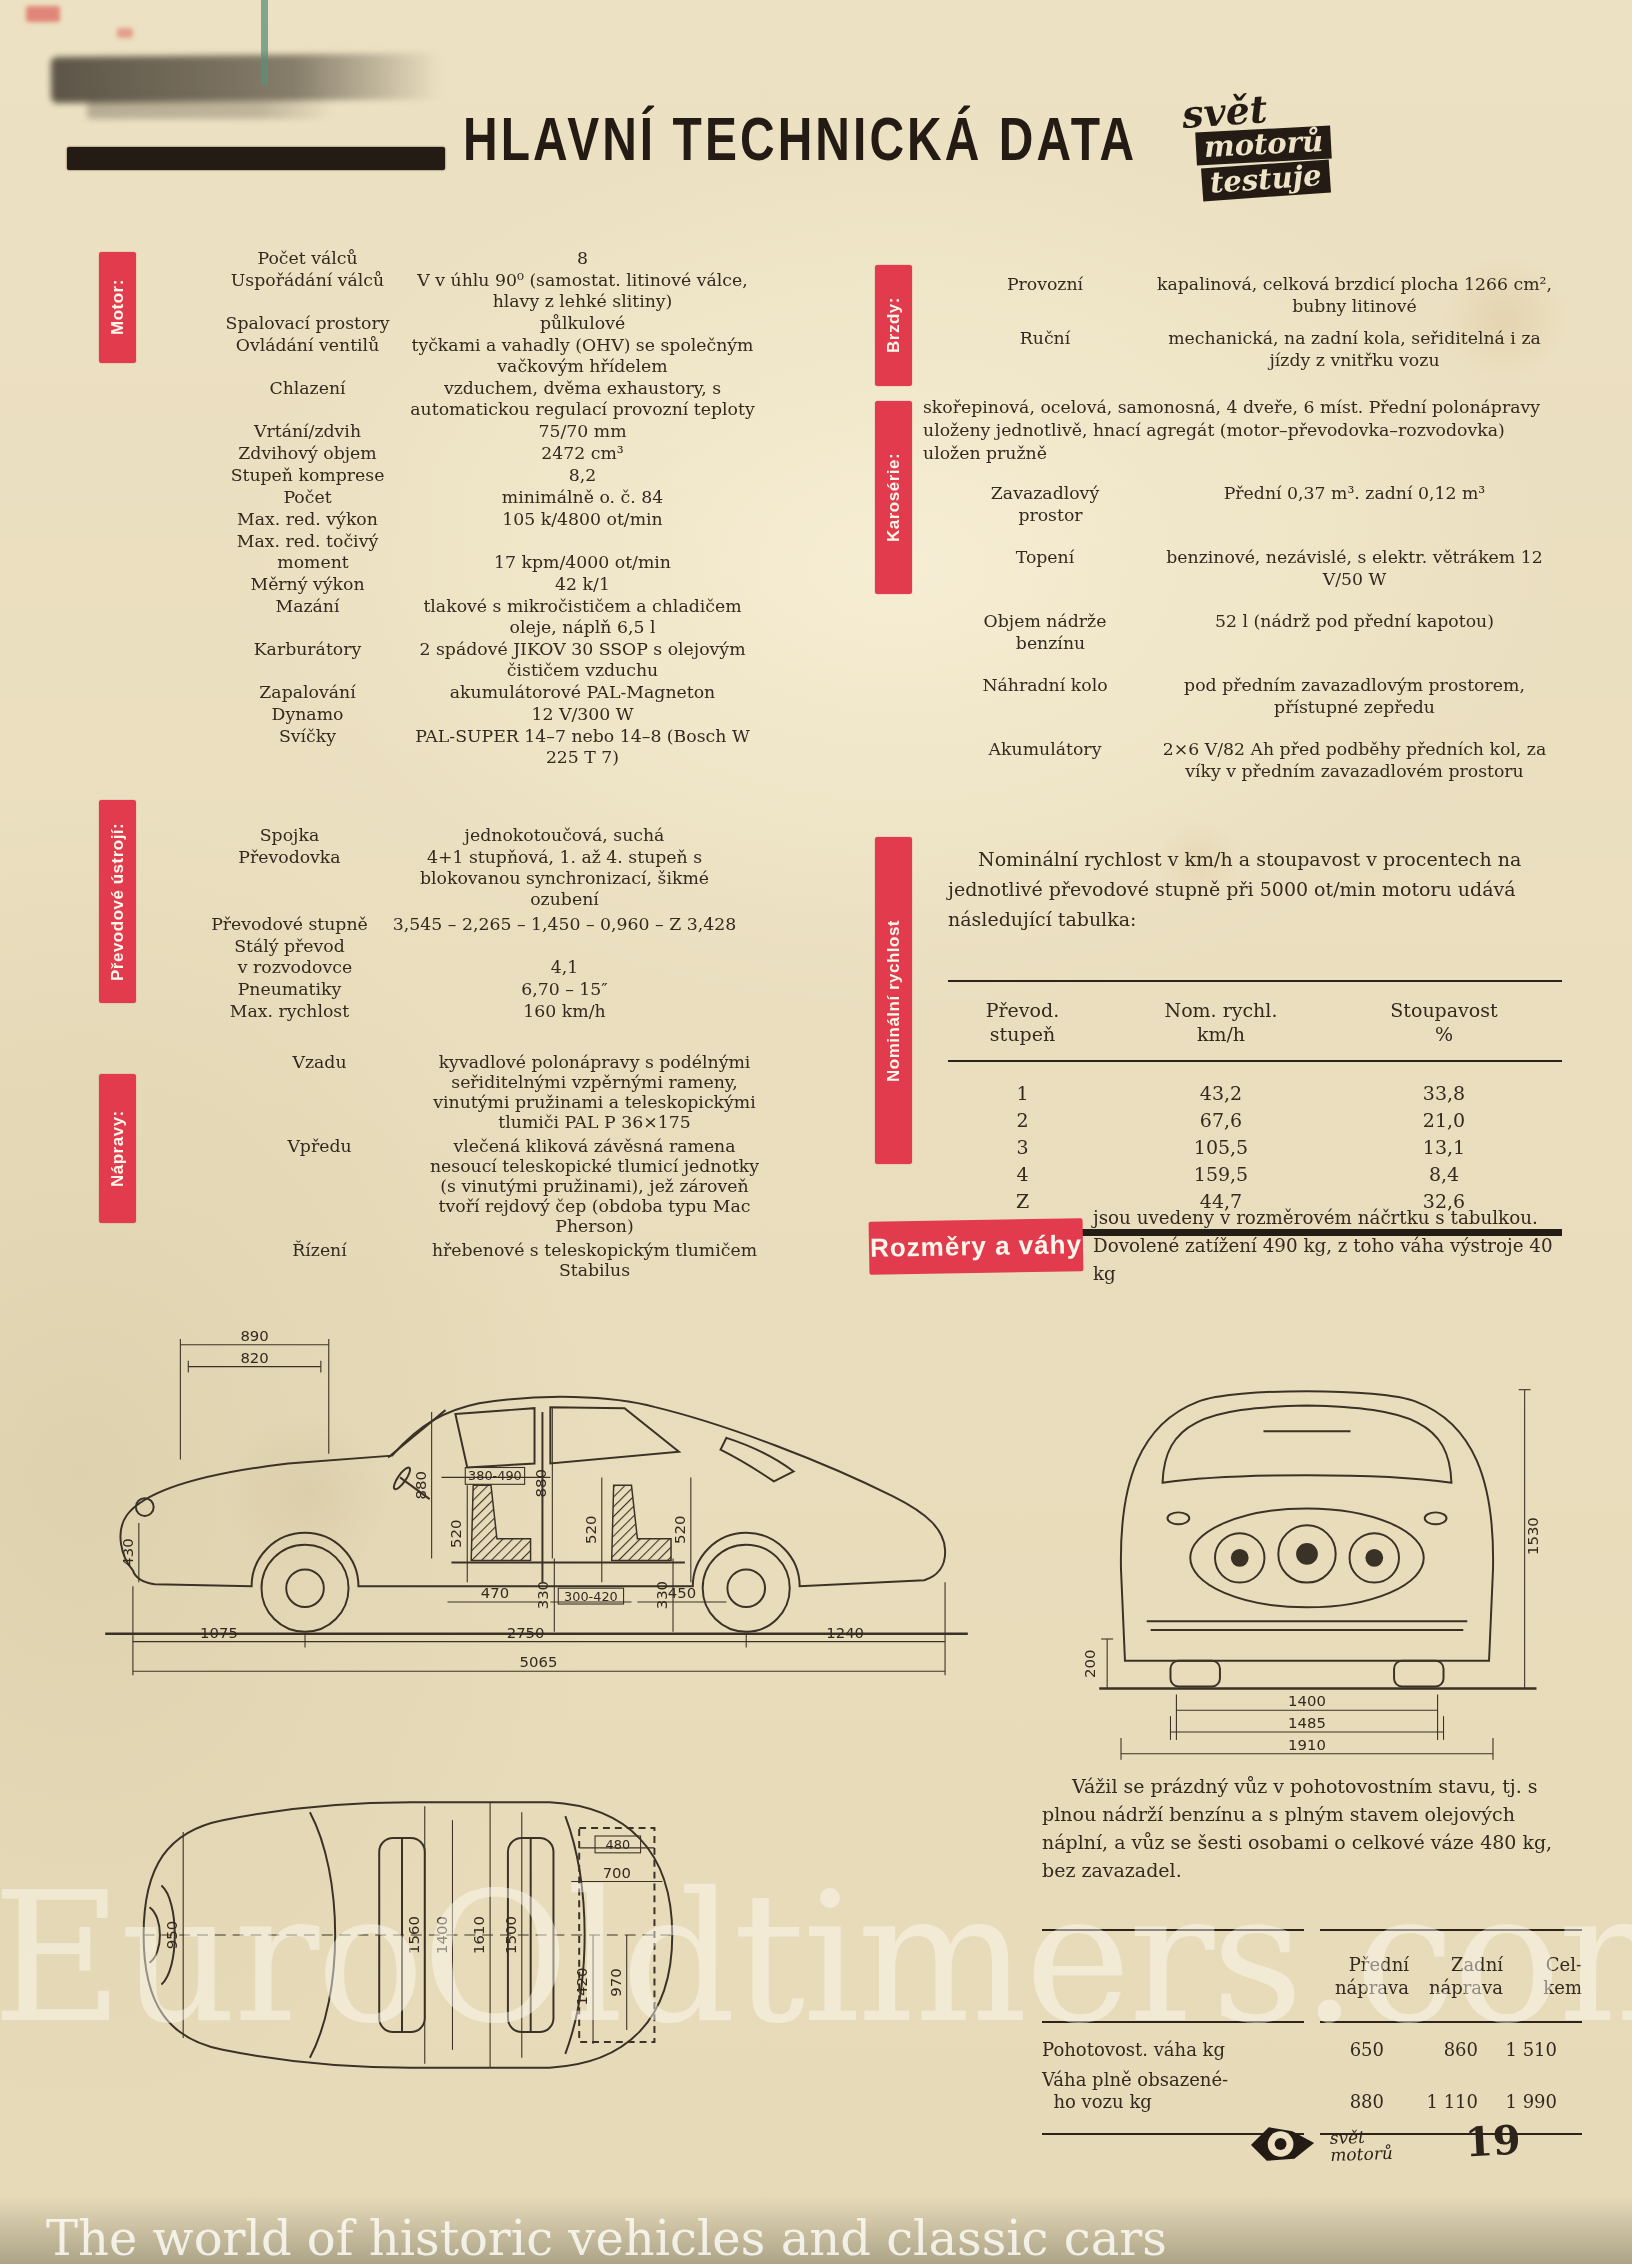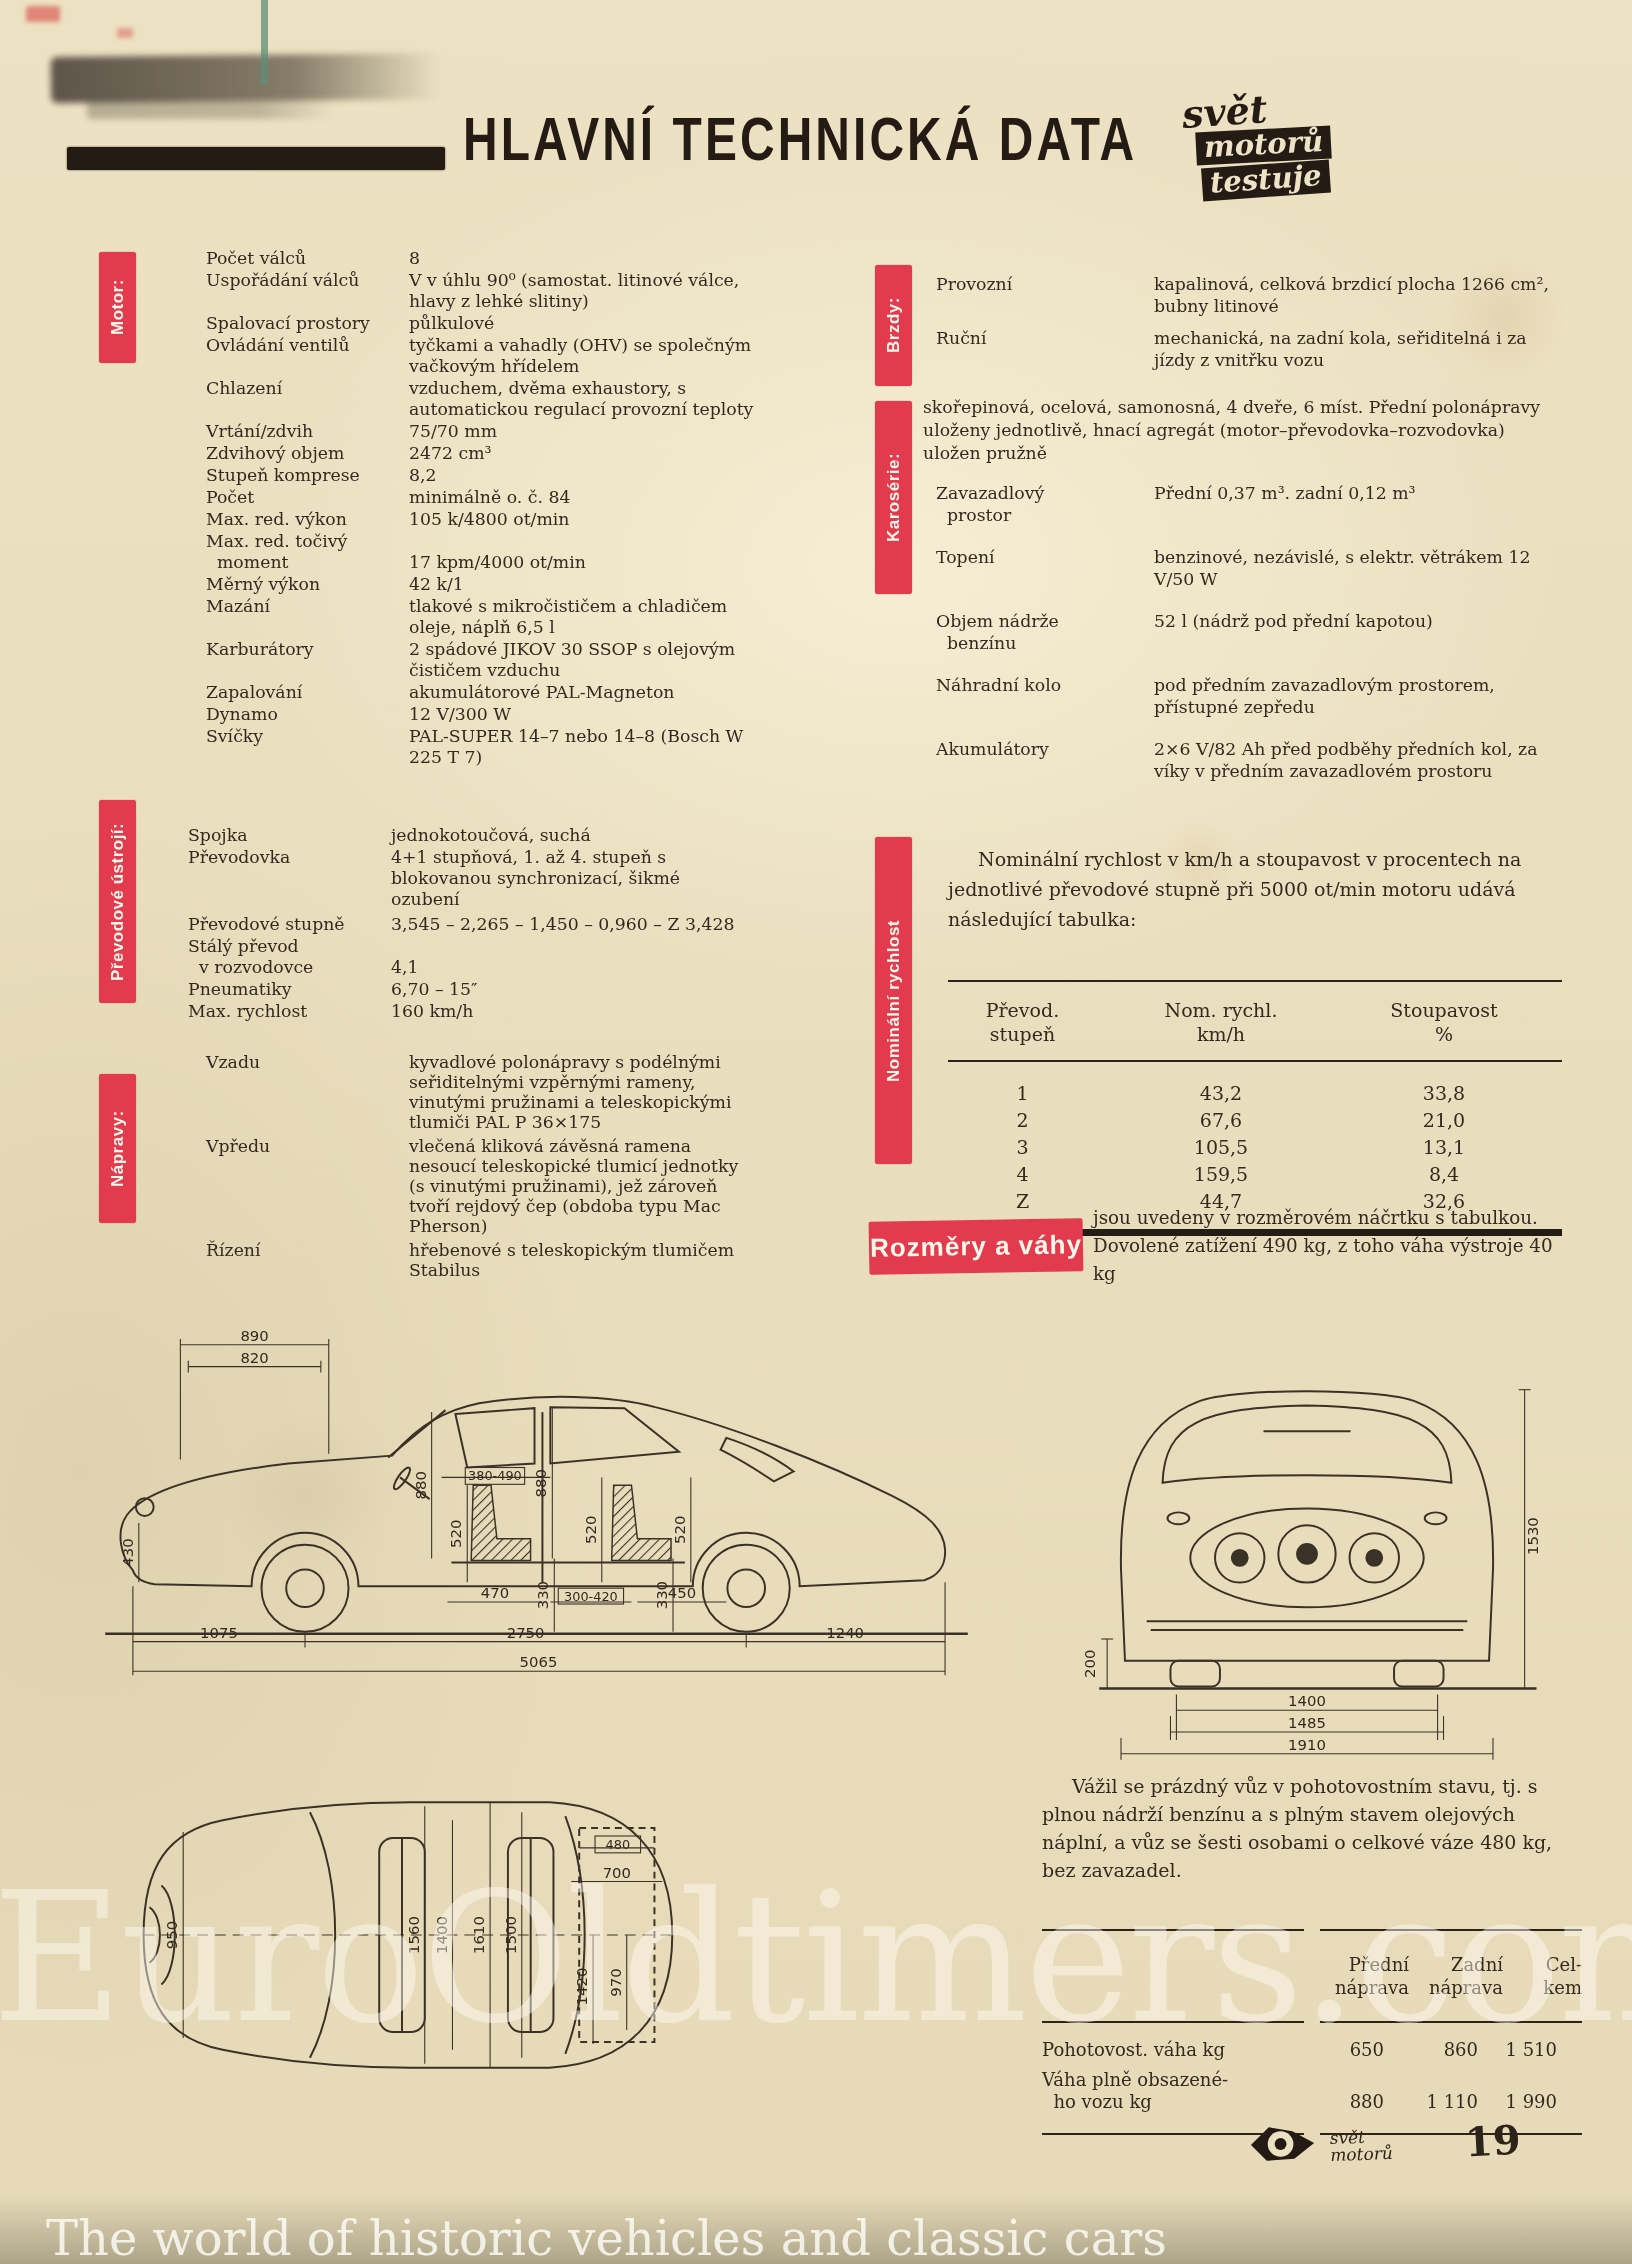--- a/index.html
+++ b/index.html
@@ -30,21 +30,21 @@
   
   .vtag{width:37px;background:#e23b4d;color:#fdf6ea;font-family:"Liberation Sans",sans-serif;
        font-weight:700;font-size:17px;writing-mode:vertical-rl;transform:rotate(180deg);
        display:flex;align-items:center;justify-content:center;border-radius:3px;
        box-shadow:0 0 1px rgba(170,30,50,.9);letter-spacing:0.5px;}
   .redbox{background:#e23b4d;color:#fdf6ea;font-family:"Liberation Sans",sans-serif;
        font-weight:700;font-size:26px;display:flex;align-items:center;justify-content:center;
        transform:rotate(-1deg);border-radius:2px;letter-spacing:1px;}
   
   .speclist{font-size:17.3px;line-height:21px;}
-  .sl-row{display:flex;margin-bottom:1px;}
+  .sl-row{display:flex;margin-bottom:1px;text-align:center;}
   .sl-l{flex:0 0 203px;white-space:pre-line;}
   .sl-v{flex:1;}
   .rlist{font-size:17.3px;line-height:22px;}
   .rlist .sl-row{margin-bottom:20px;}
   .rlist .sl-l{flex:0 0 218px;}
   .para{font-size:17.3px;line-height:23px;}
   .indent{text-indent:30px;}
   
   .stable{width:614px;font-size:19px;}
   .st-rule{height:2px;background:#2c241b;}
@@ -211,21 +211,21 @@
         <div class="sl-l">Pneumatiky</div>
         <div class="sl-v">6,70 – 15″</div>
       </div>
     <div class="sl-row">
         <div class="sl-l">Max. rychlost</div>
         <div class="sl-v">160 km/h</div>
       </div>
   </div>
 
   <div class="abs vtag" style="left:99px;top:1074px;height:149px">Nápravy:</div>
-  <div class="abs speclist" style="left:206px;top:1052px;width:550px;line-height:20px">
+  <div class="abs speclist" style="left:218px;top:1052px;width:550px;line-height:20px">
     <div class="sl-row" style="margin-bottom:4px">
         <div class="sl-l">Vzadu</div>
         <div class="sl-v">kyvadlové polonápravy s podélnými seřiditelnými vzpěrnými rameny, vinutými pružinami a teleskopickými tlumiči PAL P 36×175</div>
       </div>
     <div class="sl-row" style="margin-bottom:4px">
         <div class="sl-l">Vpředu</div>
         <div class="sl-v">vlečená kliková závěsná ramena nesoucí teleskopické tlumicí jednotky (s vinutými pružinami), jež zároveň tvoří rejdový čep (obdoba typu Mac Pherson)</div>
       </div>
     <div class="sl-row">
         <div class="sl-l">Řízení</div>

